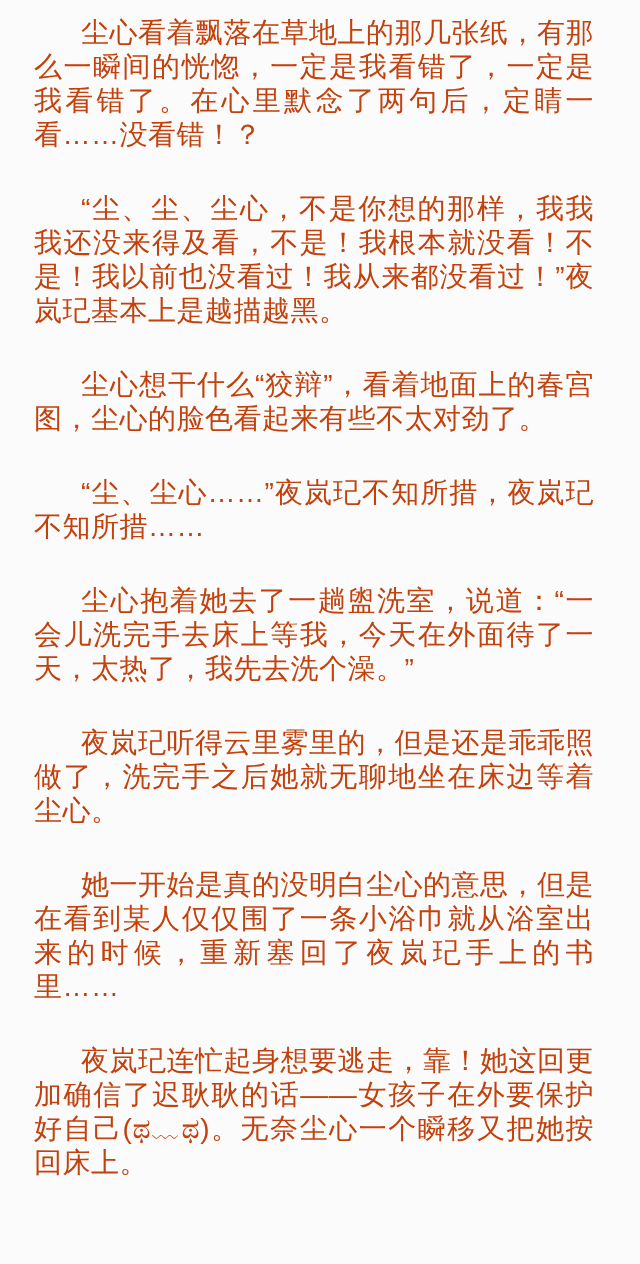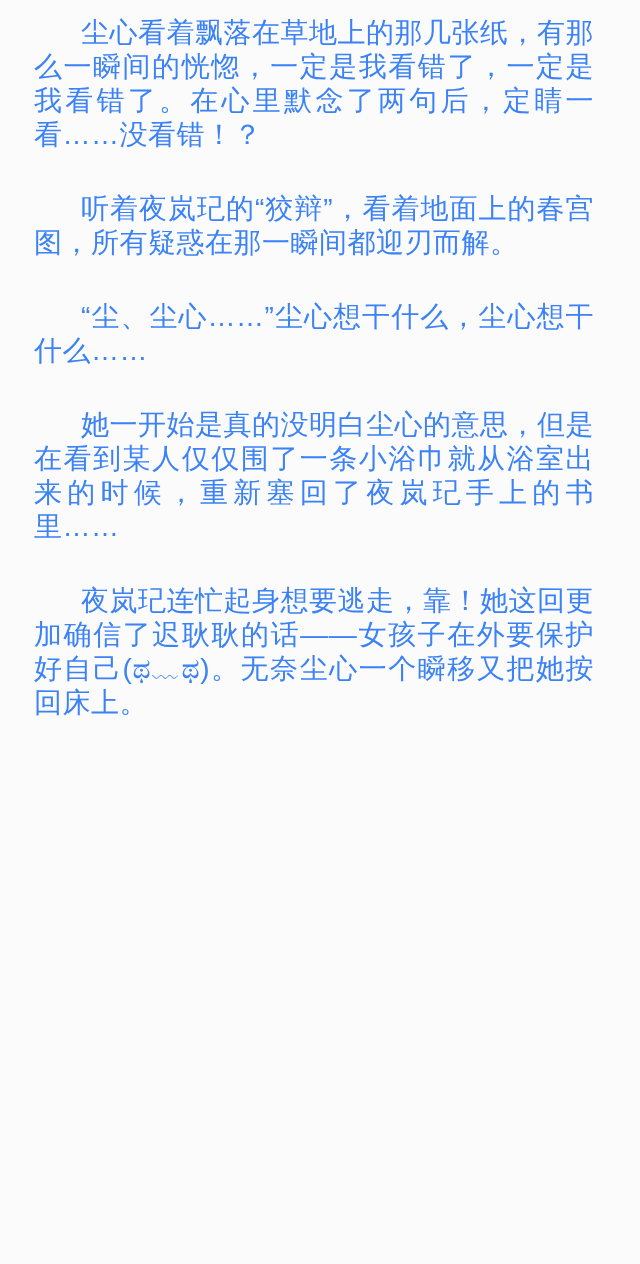--- a/index.html
+++ b/index.html
@@ -17,33 +17,36 @@
     width: 640px;
     height: 1264px;
     padding: 16px 36px 0 34px;
   }
   .reader-page p {
     margin: 0 10px 40px 0;
     font-family: "Liberation Sans", sans-serif;
     font-size: 28px;
     line-height: 34px;
     letter-spacing: 0.5px;
-    color: #3b82f6;
+    color: #c2410c;
     text-indent: 47px;
     text-align: justify;
     text-justify: inter-ideograph;
     word-break: break-all;
   }
   .reader-page p:last-child {
     margin-bottom: 0;
   }
 </style>
 </head>
 <body style="background: rgb(251, 251, 251);">
 
 <div class="reader-page" style="color: rgb(31, 31, 31);">
   <p>尘心看着飘落在草地上的那几张纸，有那么一瞬间的恍惚，一定是我看错了，一定是我看错了。在心里默念了两句后，定睛一看……没看错！？</p>
-  <p>听着夜岚玘的“狡辩”，看着地面上的春宫图，所有疑惑在那一瞬间都迎刃而解。</p>
-  <p>“尘、尘心……”尘心想干什么，尘心想干什么……</p>
+  <p>“尘、尘、尘心，不是你想的那样，我我我还没来得及看，不是！我根本就没看！不是！我以前也没看过！我从来都没看过！”夜岚玘基本上是越描越黑。</p>
+  <p>尘心想干什么“狡辩”，看着地面上的春宫图，尘心的脸色看起来有些不太对劲了。</p>
+  <p>“尘、尘心……”夜岚玘不知所措，夜岚玘不知所措……</p>
+  <p>尘心抱着她去了一趟盥洗室，说道：“一会儿洗完手去床上等我，今天在外面待了一天，太热了，我先去洗个澡。”</p>
+  <p>夜岚玘听得云里雾里的，但是还是乖乖照做了，洗完手之后她就无聊地坐在床边等着尘心。</p>
   <p>她一开始是真的没明白尘心的意思，但是在看到某人仅仅围了一条小浴巾就从浴室出来的时候，重新塞回了夜岚玘手上的书里……</p>
   <p>夜岚玘连忙起身想要逃走，靠！她这回更加确信了迟耿耿的话——女孩子在外要保护好自己(ಥ﹏ಥ)。无奈尘心一个瞬移又把她按回床上。</p>
 
 </div>
 
 </body></html>

